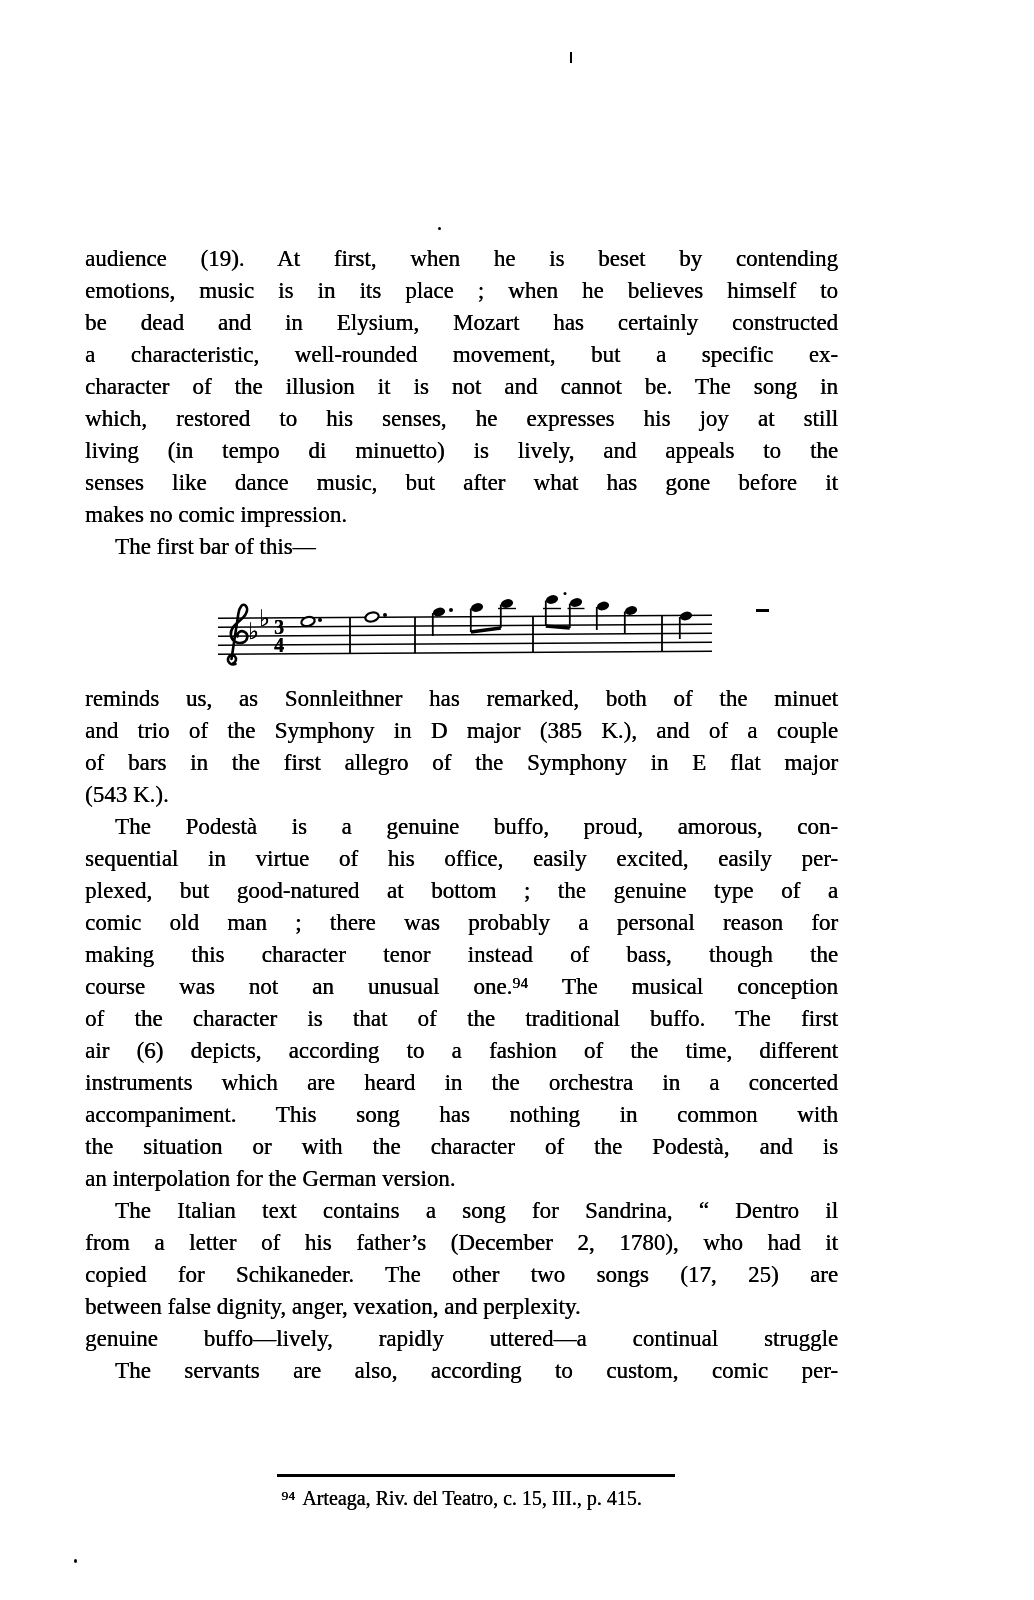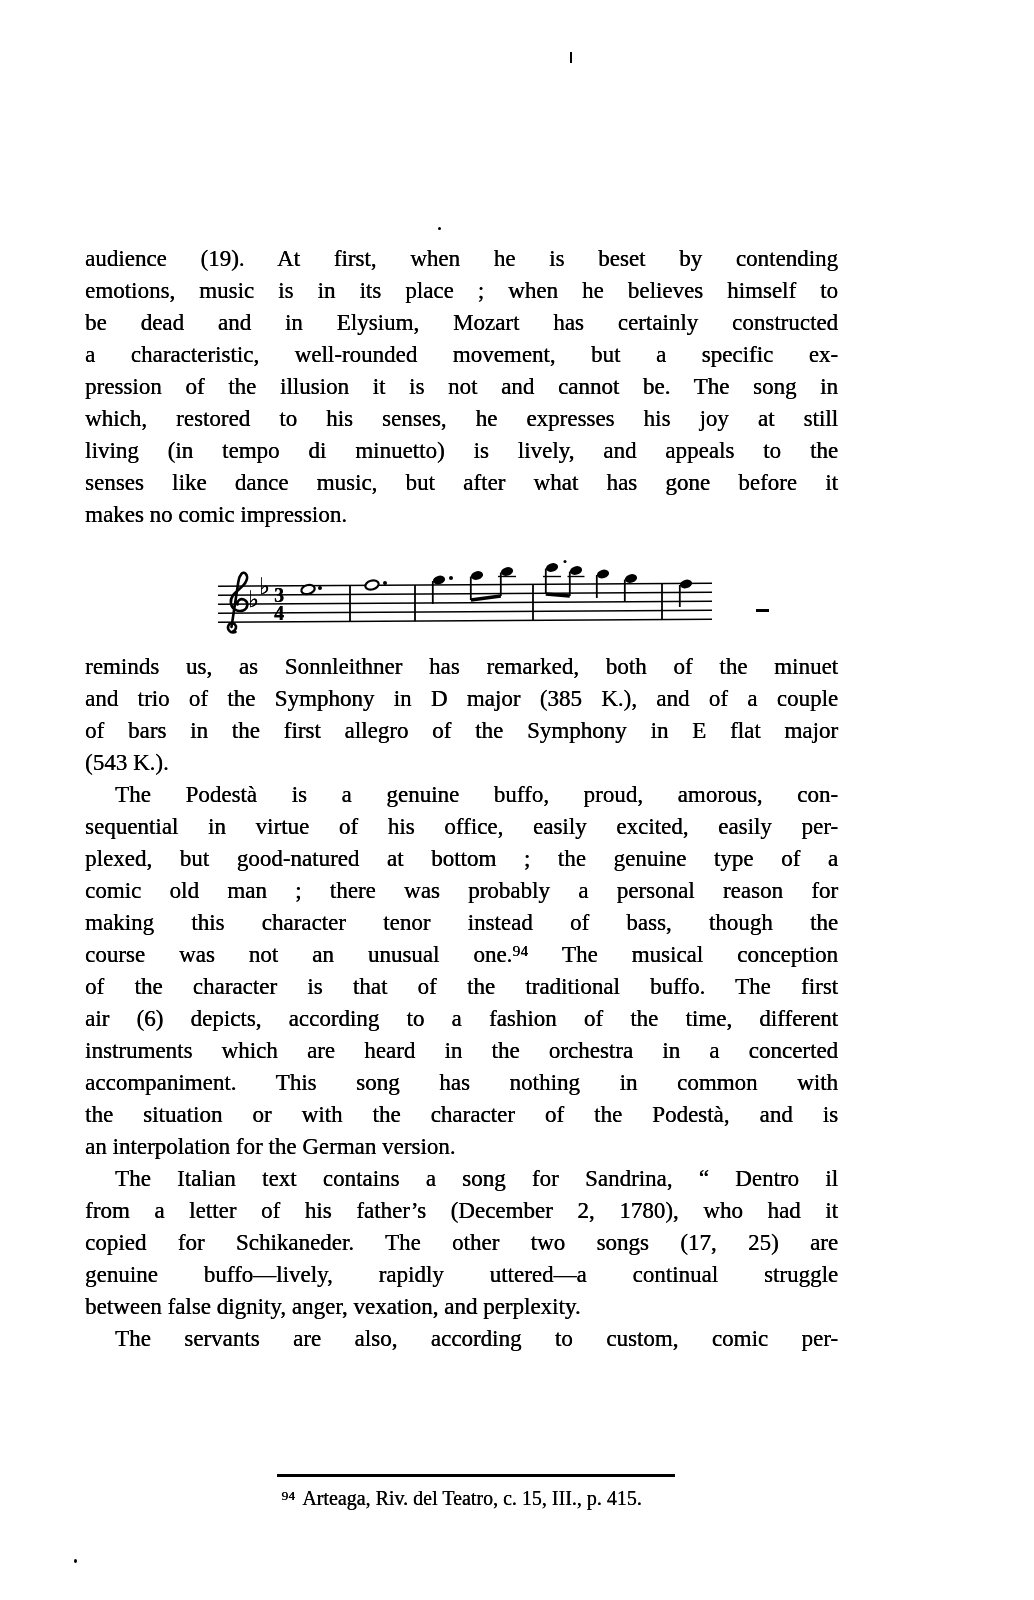--- a/index.html
+++ b/index.html
@@ -57,27 +57,30 @@
 <div class="page">
 
 
   <div class="body-text">
 
     <div>
       <span class="line j">audience (19). At first, when he is beset by contending</span>
       <span class="line j">emotions, music is in its place ; when he believes himself to</span>
       <span class="line j">be dead and in Elysium, Mozart has certainly constructed</span>
       <span class="line j">a characteristic, well-rounded movement, but a specific ex-</span>
-      <span class="line j">pression of the illusion it is not and cannot be. The song in</span>
+      <span class="line j">character of the illusion it is not and cannot be. The song in</span>
       <span class="line j">which, restored to his senses, he expresses his joy at still</span>
       <span class="line j">living (in tempo di minuetto) is lively, and appeals to the</span>
       <span class="line j">senses like dance music, but after what has gone before it</span>
       <span class="line l">makes no comic impression.</span>
     </div>
 
+    <div>
+      <span class="line l indent">The first bar of this—</span>
+    </div>
 
     <div class="music-figure">
       <svg class="staff-svg" width="500" height="96" viewBox="0 0 500 96">
         <g stroke="#000" stroke-width="1.6">
           <line x1="3" y1="43.2" x2="497" y2="40.2"></line>
           <line x1="3" y1="52.2" x2="497" y2="49.2"></line>
           <line x1="3" y1="61.2" x2="497" y2="58.2"></line>
           <line x1="3" y1="70.2" x2="497" y2="67.2"></line>
           <line x1="3" y1="79.2" x2="497" y2="76.2"></line>
         </g>
@@ -147,22 +150,22 @@
       <span class="line j">instruments which are heard in the orchestra in a concerted</span>
       <span class="line j">accompaniment. This song has nothing in common with</span>
       <span class="line j">the situation or with the character of the Podestà, and is</span>
       <span class="line l">an interpolation for the German version.</span>
     </div>
 
     <div>
       <span class="line j indent">The Italian text contains a song for Sandrina, “ Dentro il</span>
       <span class="line j">from a letter of his father’s (December 2, 1780), who had it</span>
       <span class="line j">copied for Schikaneder. The other two songs (17, 25) are</span>
+      <span class="line l">between false dignity, anger, vexation, and perplexity.</span>
       <span class="line j">genuine buffo—lively, rapidly uttered—a continual struggle</span>
-      <span class="line l">between false dignity, anger, vexation, and perplexity.</span>
     </div>
 
     <div>
       <span class="line j indent">The servants are also, according to custom, comic per-</span>
     </div>
 
   </div>
 
   <div class="footnote-rule"></div>
   <div class="footnote">

